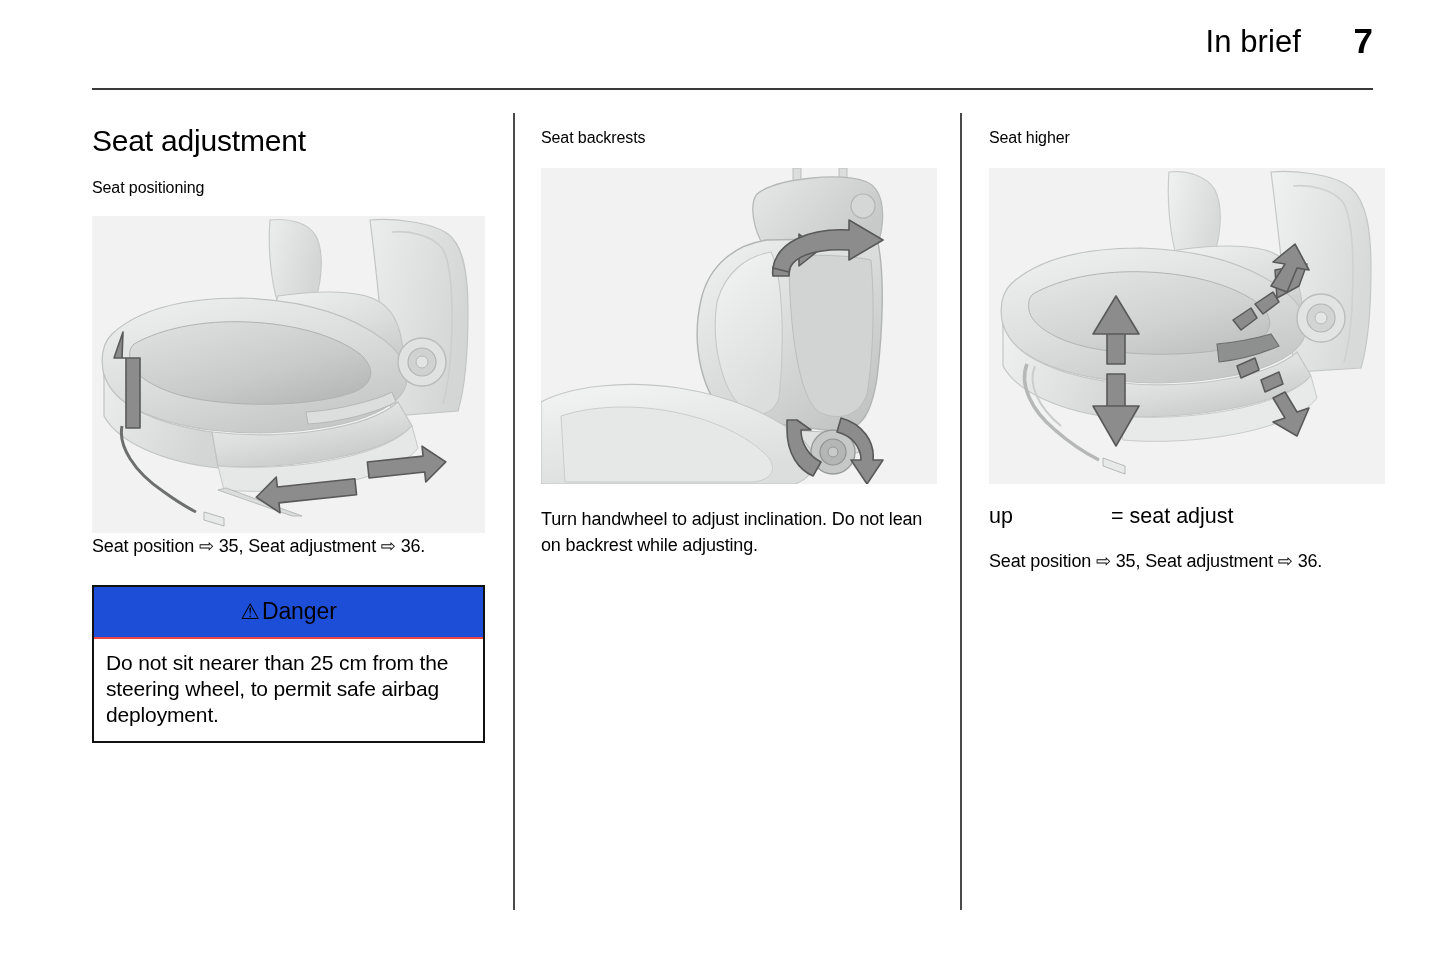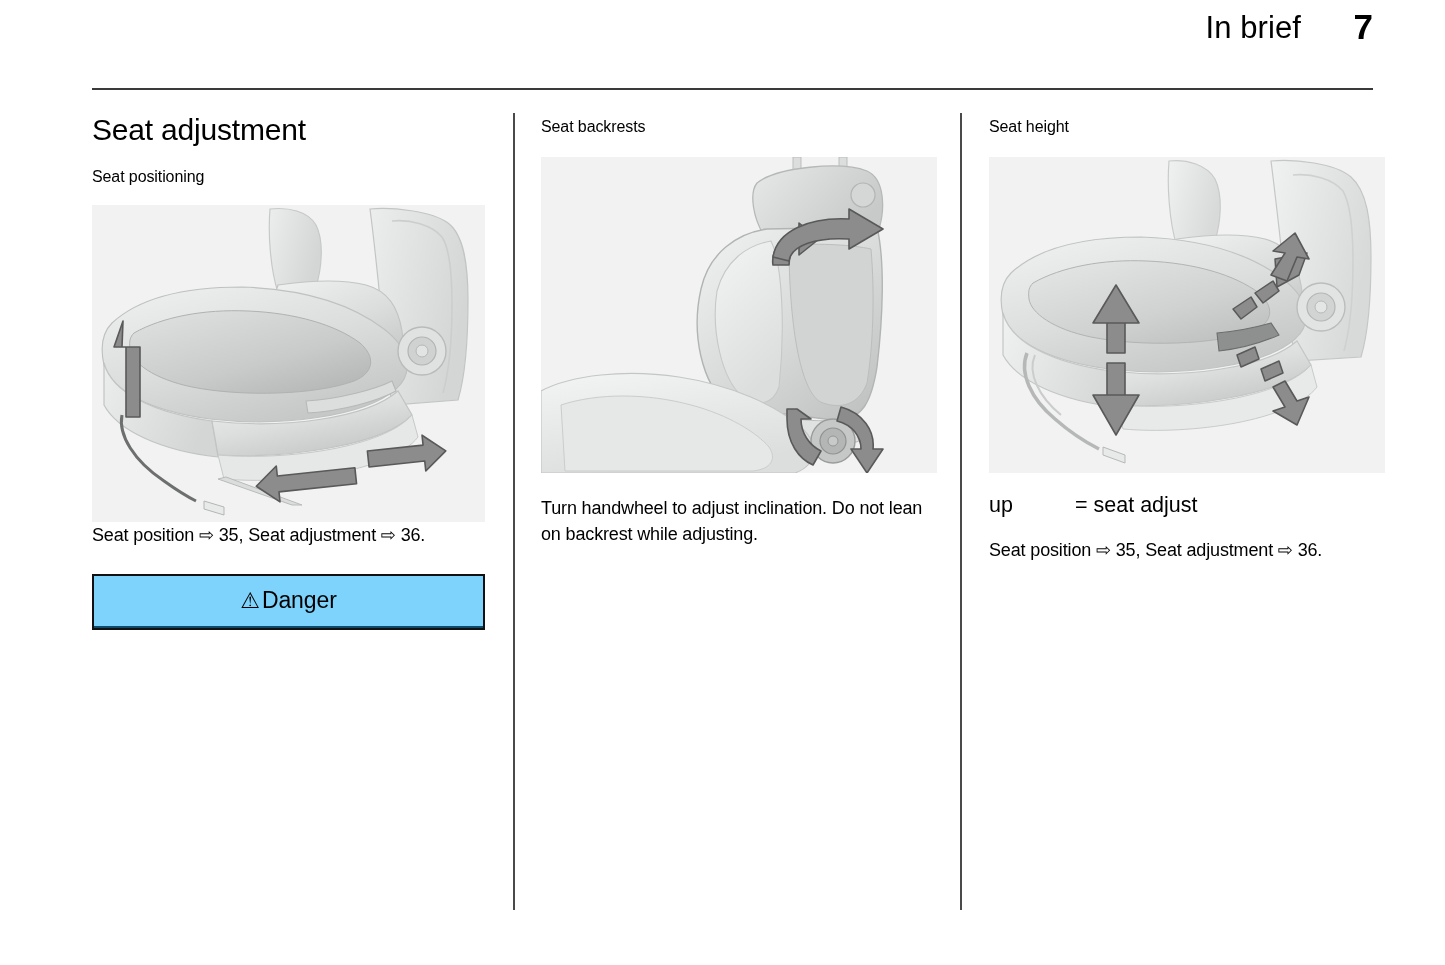--- a/index.html
+++ b/index.html
@@ -13,21 +13,21 @@
     font-family: "Liberation Sans", sans-serif;
     color: #000000;
     position: relative;
     overflow: hidden;
   }
 
   
   .page-header {
     position: absolute;
     left: 92px;
-    top: 10px;
+    top: 24px;
     width: 1281px;
     height: 52px;
   }
   .header-title {
     position: absolute;
     right: 72px;
     top: 0;
     font-size: 31px;
     font-weight: normal;
     letter-spacing: 0.1px;
@@ -45,21 +45,21 @@
     left: 92px;
     top: 88px;
     width: 1281px;
     height: 2px;
     background: #3a3a3a;
   }
 
   
   .column {
     position: absolute;
-    top: 113px;
+    top: 124px;
   }
   .col-1 { left: 92px;  width: 393px; }
   .col-2 { left: 541px; width: 396px; }
   .col-3 { left: 989px; width: 396px; }
 
   .col-divider {
     position: absolute;
     top: 113px;
     width: 2px;
     height: 797px;
@@ -101,33 +101,33 @@
     overflow: hidden;
   }
   .figure svg { display: block; width: 100%; height: 100%; }
 
   
   .keyval {
     margin: 0;
     font-size: 21.5px;
     line-height: 26px;
   }
-  .keyval-row { display: flex; }
+  .keyval-row { display: flex; gap: 36px; }
   .keyval-key { width: 86px; flex: 0 0 86px; }
   .keyval-val { white-space: nowrap; }
 
   
   .notice {
     border: 2px solid #111111;
     box-sizing: border-box;
     width: 393px;
   }
   .notice-header {
-    background: #7dd3fc;
-    border-bottom: 2px solid #0c4a6e;
+    background: #1d4ed8;
+    border-bottom: 2px solid #ef4444;
     text-align: center;
     font-size: 23px;
     line-height: 28px;
     padding: 10px 0 11px 0;
     letter-spacing: -0.1px;
   }
   .notice-header .warn-icon {
     font-family: "DejaVu Sans", sans-serif;
     font-size: 22px;
     margin-right: 2px;
@@ -216,20 +216,21 @@
     </svg>
   </div>
 
 
   <p class="body-text">Seat position ⇨ 35, Seat adjustment ⇨ 36.</p>
 
   <div class="notice" style="margin-top:26px;">
     <div class="notice-header">
       <span class="warn-icon">⚠</span><span>Danger</span>
     </div>
+    <div class="notice-body">Do not sit nearer than 25 cm from the steering wheel, to permit safe airbag deployment.</div>
   </div>
 
 </div>
 
 <div class="column col-2">
 
   <h2 class="sub-title">Seat backrests</h2>
 
   <div class="figure" style="width:396px;height:316px;margin-top:16px;">
     <svg viewBox="0 0 396 316" xmlns="http://www.w3.org/2000/svg">
@@ -281,21 +282,21 @@
     </svg>
   </div>
 
   <p class="body-text" style="margin-top:22px;">Turn handwheel to adjust inclination. Do not lean on backrest while adjusting.</p>
 
 
 </div>
 
 <div class="column col-3">
 
-  <h2 class="sub-title">Seat height</h2>
+  <h2 class="sub-title">Seat higher</h2>
 
   <div class="figure" style="width:396px;height:316px;margin-top:16px;">
     <svg viewBox="0 0 396 316" xmlns="http://www.w3.org/2000/svg">
       <defs>
         <linearGradient id="c3g1" x1="0" y1="0" x2="0.6" y2="1">
           <stop offset="0%" stop-color="#f1f2f2"></stop>
             <stop offset="55%" stop-color="#dddfdf"></stop>
             <stop offset="100%" stop-color="#c7c9c9"></stop>
         </linearGradient>
         <linearGradient id="c3g2" x1="0.1" y1="0" x2="0.9" y2="1">

